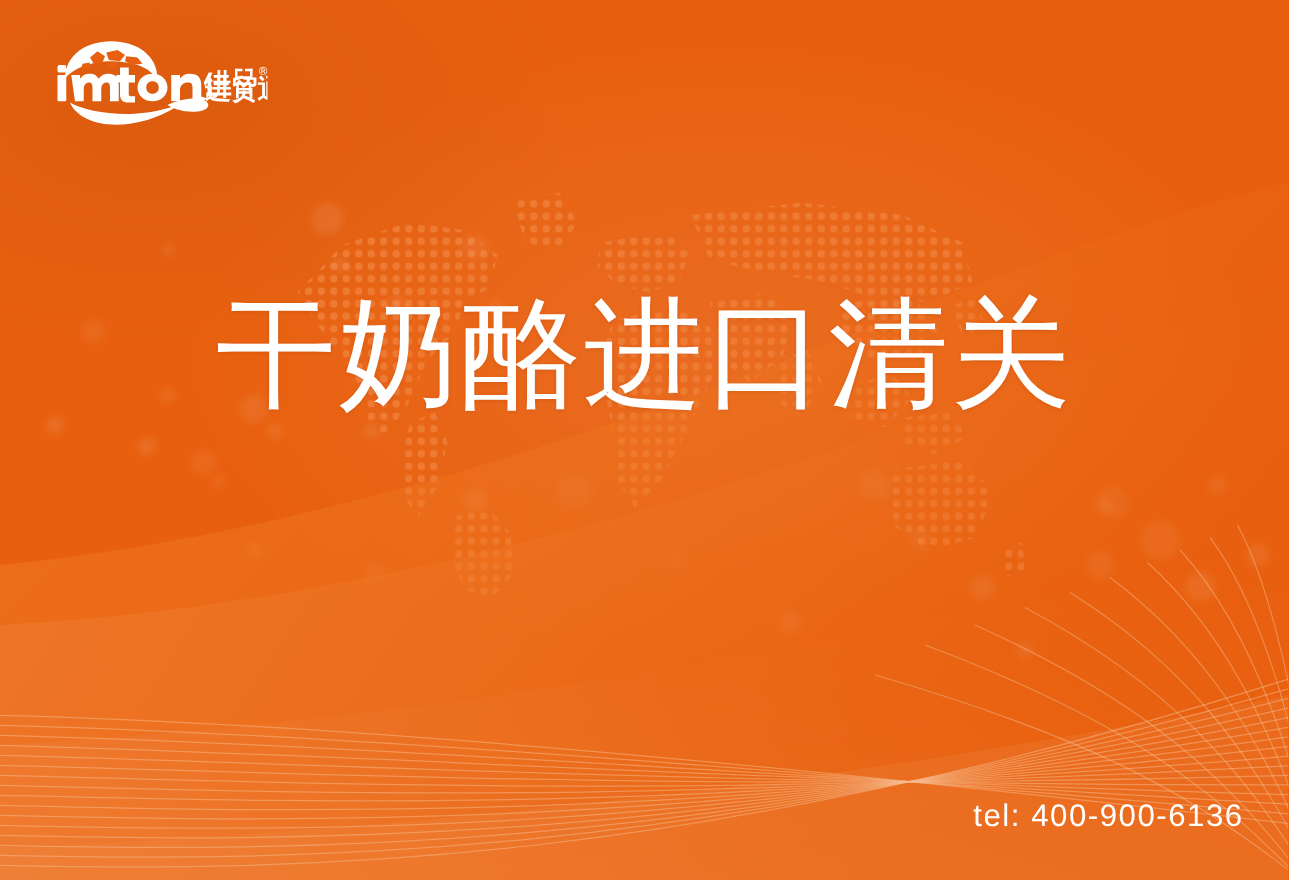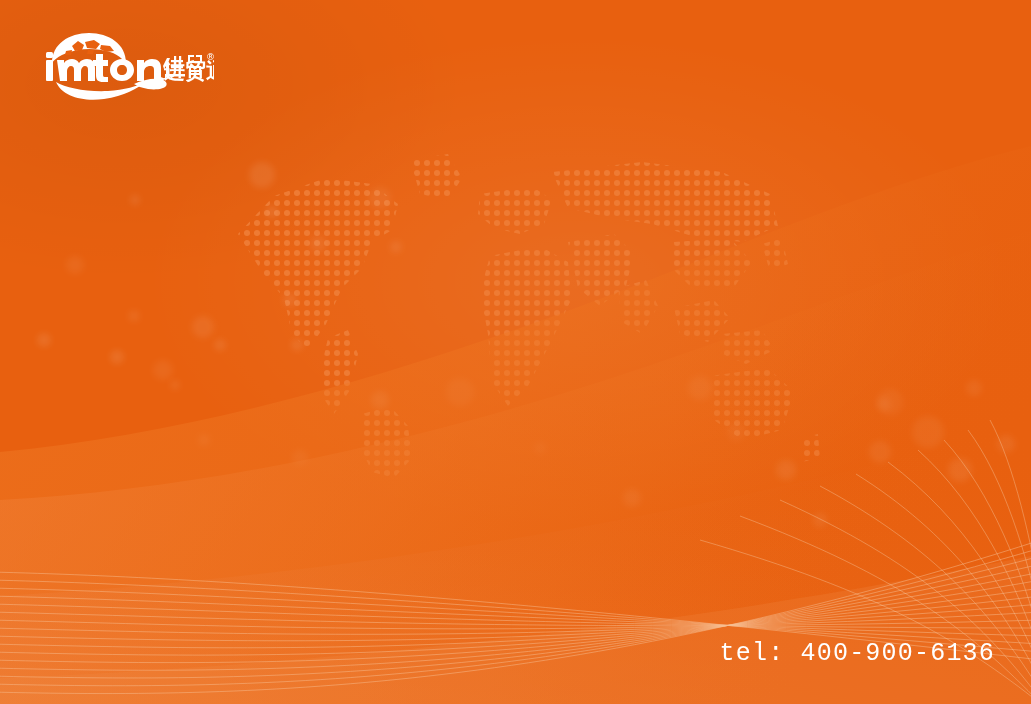--- a/index.html
+++ b/index.html
@@ -66,21 +66,21 @@
     font-family:"DejaVu Sans","Liberation Sans",sans-serif;
   }
   #headline .hl-line { display:block; white-space:nowrap; }
 
   
   #phone {
     position:absolute; right:36px; bottom:36px;
     color:#FFFFFF;
     font-size:25px;
     letter-spacing:1.2px;
-    font-family:Liberation Mono, monospace;
+    font-family:Liberation Sans, sans-serif;
   }
 </style>
 </head>
 <body>
 
 <div id="banner">
 
   <div class="layer glow"></div>
 
   <div class="layer dotmap">
@@ -298,17 +298,18 @@
           <path d="M128 55 h2.5 v0 Z"></path>
         </g>
 
       </g>
       <text x="126" y="48" font-family="DejaVu Sans, Liberation Sans, sans-serif" font-size="21" font-weight="700" fill="#FFFFFF">进贸通</text>
       <text x="168" y="30" font-family="DejaVu Sans, Liberation Sans, sans-serif" font-size="9" fill="#FFFFFF">®</text>
     </svg>
   </div>
 
   <div id="headline">
+    <span class="hl-line">干奶酪进口清关</span>
   </div>
 
   <div id="phone">tel: 400-900-6136</div>
 
 </div>
 
 </body></html>

